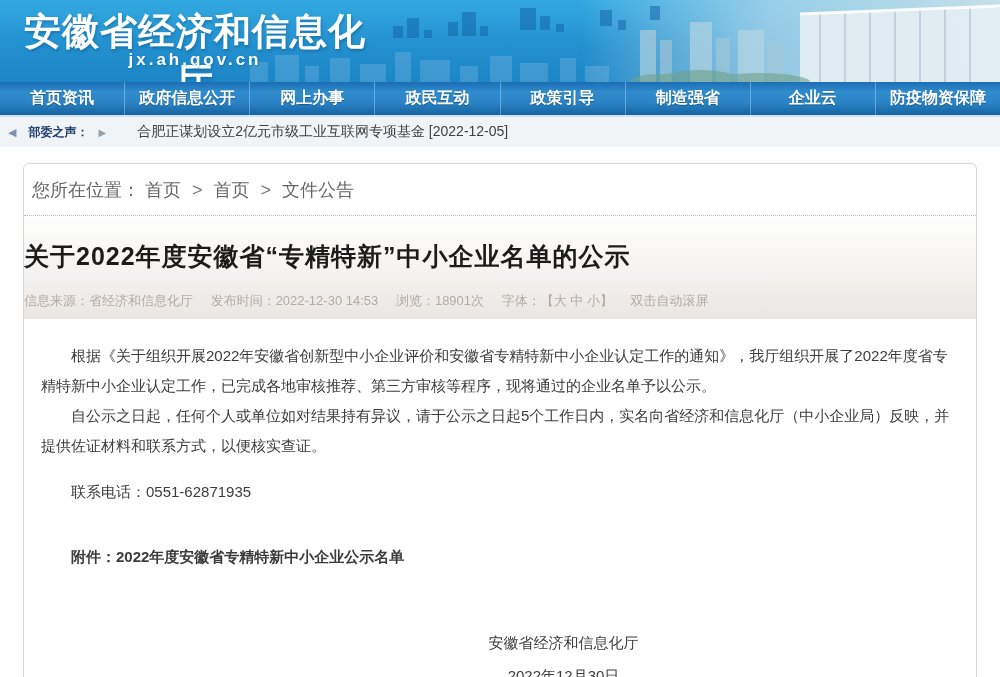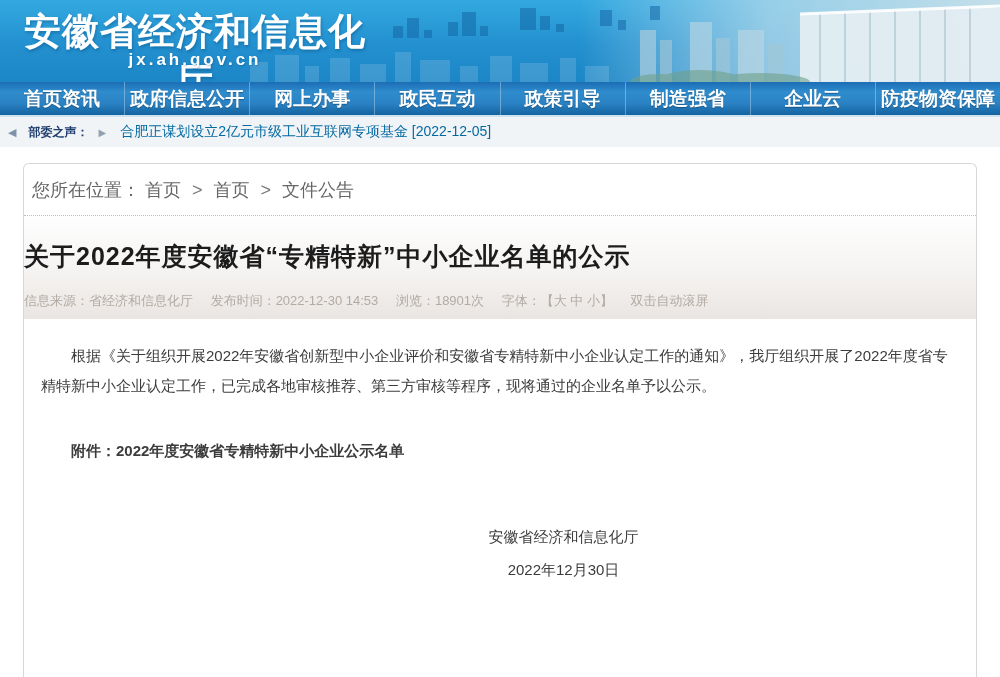--- a/index.html
+++ b/index.html
@@ -15,31 +15,31 @@
     text-shadow: 1px 2px 3px rgba(0,60,110,0.35); }
   .banner-url { position: absolute; left: 10px; top: 50px; width: 370px; text-align: center;
     color: #fff; font-size: 17px; font-weight: bold; letter-spacing: 3px;
     text-shadow: 1px 1px 2px rgba(0,60,110,0.3); }
 
   
   .nav { display: flex; width: 1000px; height: 35px;
     background: linear-gradient(180deg, #1b6db4 0%, #2f8ccd 30%, #2a82c4 65%, #14639f 100%);
     border-bottom: 2px solid #cfe2ef; }
   .nav-item { flex: 1; display: flex; align-items: center; justify-content: center;
-    color: #fff; font-size: 19px; font-weight: bold; cursor: pointer;
+    color: #fff; font-size: 16px; font-weight: bold; cursor: pointer;
     text-shadow: 0 1px 1px rgba(0,0,0,0.3); border-right: 1px solid rgba(190,220,240,0.45); }
   .nav-item:last-child { border-right: none; }
 
   
   .ticker { display: flex; align-items: center; width: 1000px; height: 30px;
     background: #f1f4f7; font-size: 14px; padding-left: 8px; }
   .ticker-arrow { color: #7d93a9; font-size: 11px; cursor: pointer; }
   .ticker-label { color: #1d3c6e; font-weight: bold; margin: 0 10px 0 12px; font-size: 12px; }
   .ticker-arrow2 { color: #93a2b0; font-size: 10px; margin-right: 14px; cursor: pointer; }
-  .ticker-headline { color: #0369a1; cursor: pointer; }
+  .ticker-headline { color: #404040; cursor: pointer; margin-left: 17px; }
 
   
   .content-box { margin: 16px 23px 0 23px; background: #fff;
     border: 1px solid #d8d8d8; border-bottom: none;
     border-radius: 6px 6px 0 0; min-height: 514px; }
 
   .breadcrumb { padding: 14px 10px 13px 8px; color: #666; font-size: 18px;
     border-bottom: 1px dotted #c4bcb4; }
   .breadcrumb a { color: #666; text-decoration: none; cursor: pointer; }
   .crumb-sep { margin: 0 6px; color: #777; }
@@ -172,20 +172,22 @@
       <span class="seg"><span>信息来源：</span><span>省经济和信息化厅</span></span>
       <span class="seg"><span>发布时间：</span><span>2022-12-30 14:53</span></span>
       <span class="seg"><span>浏览：</span><span>18901次</span></span>
       <span class="seg"><span>字体：</span><span class="meta-font-opts">【大 中 小】</span></span>
       <span>双击自动滚屏</span>
     </div>
   </div>
 
   <div class="article-body">
     <p>根据《关于组织开展2022年安徽省创新型中小企业评价和安徽省专精特新中小企业认定工作的通知》，我厅组织开展了2022年度省专精特新中小企业认定工作，已完成各地审核推荐、第三方审核等程序，现将通过的企业名单予以公示。</p>
+    <p>自公示之日起，任何个人或单位如对结果持有异议，请于公示之日起5个工作日内，实名向省经济和信息化厅（中小企业局）反映，并提供佐证材料和联系方式，以便核实查证。</p>
+    <div class="contact-line">联系电话：0551-62871935</div>
     <div class="attachment-line">附件：2022年度安徽省专精特新中小企业公示名单</div>
     <div class="signature">
       <div>安徽省经济和信息化厅</div>
       <div>2022年12月30日</div>
     </div>
   </div>
 
 </div>
 
 </body></html>

